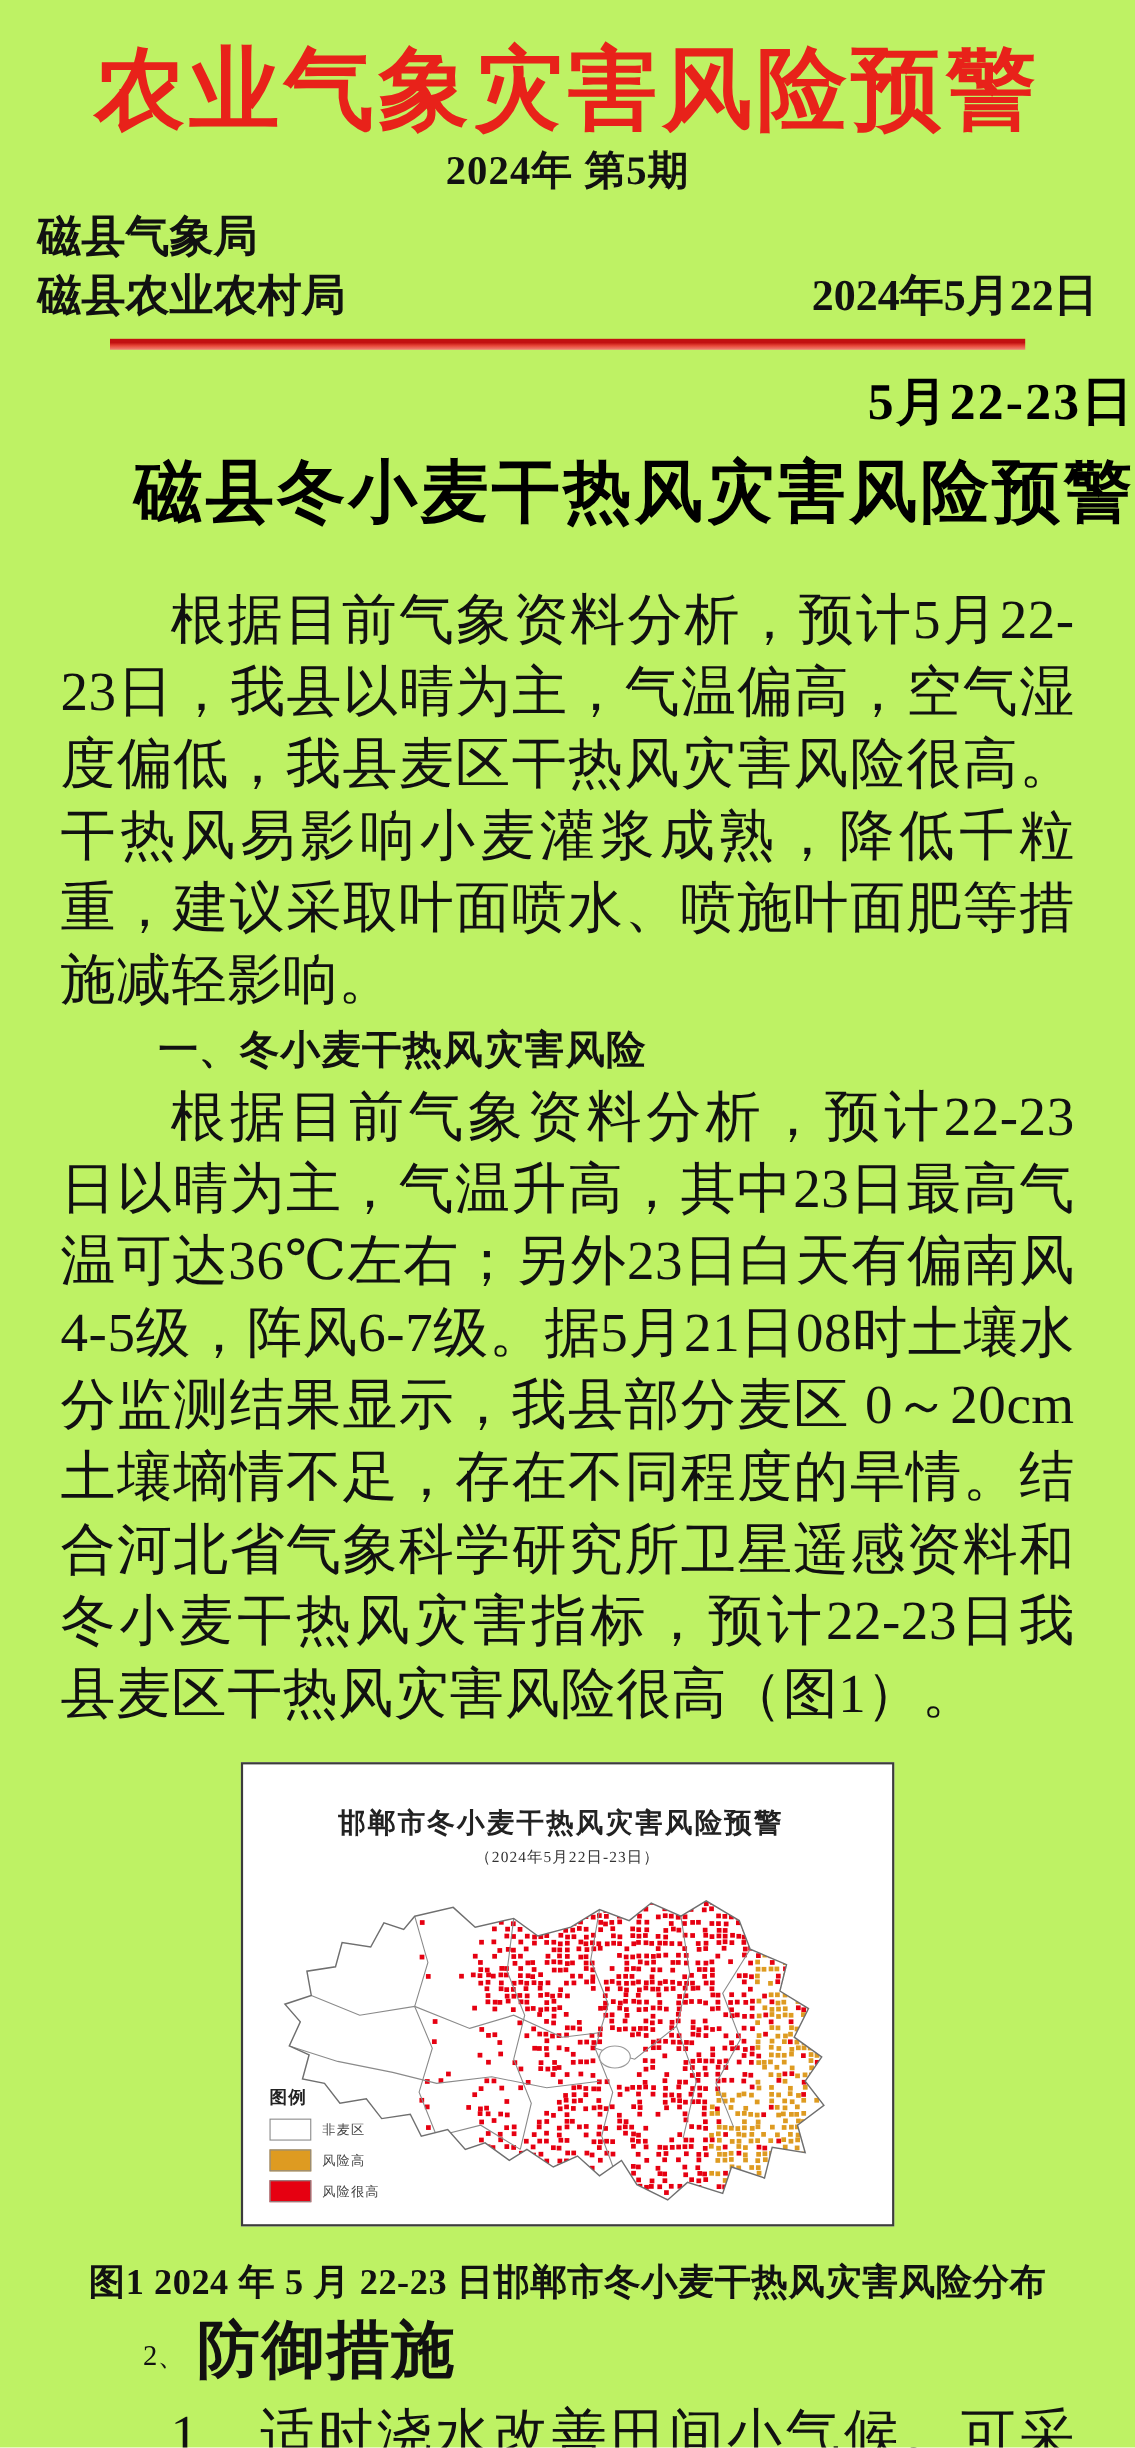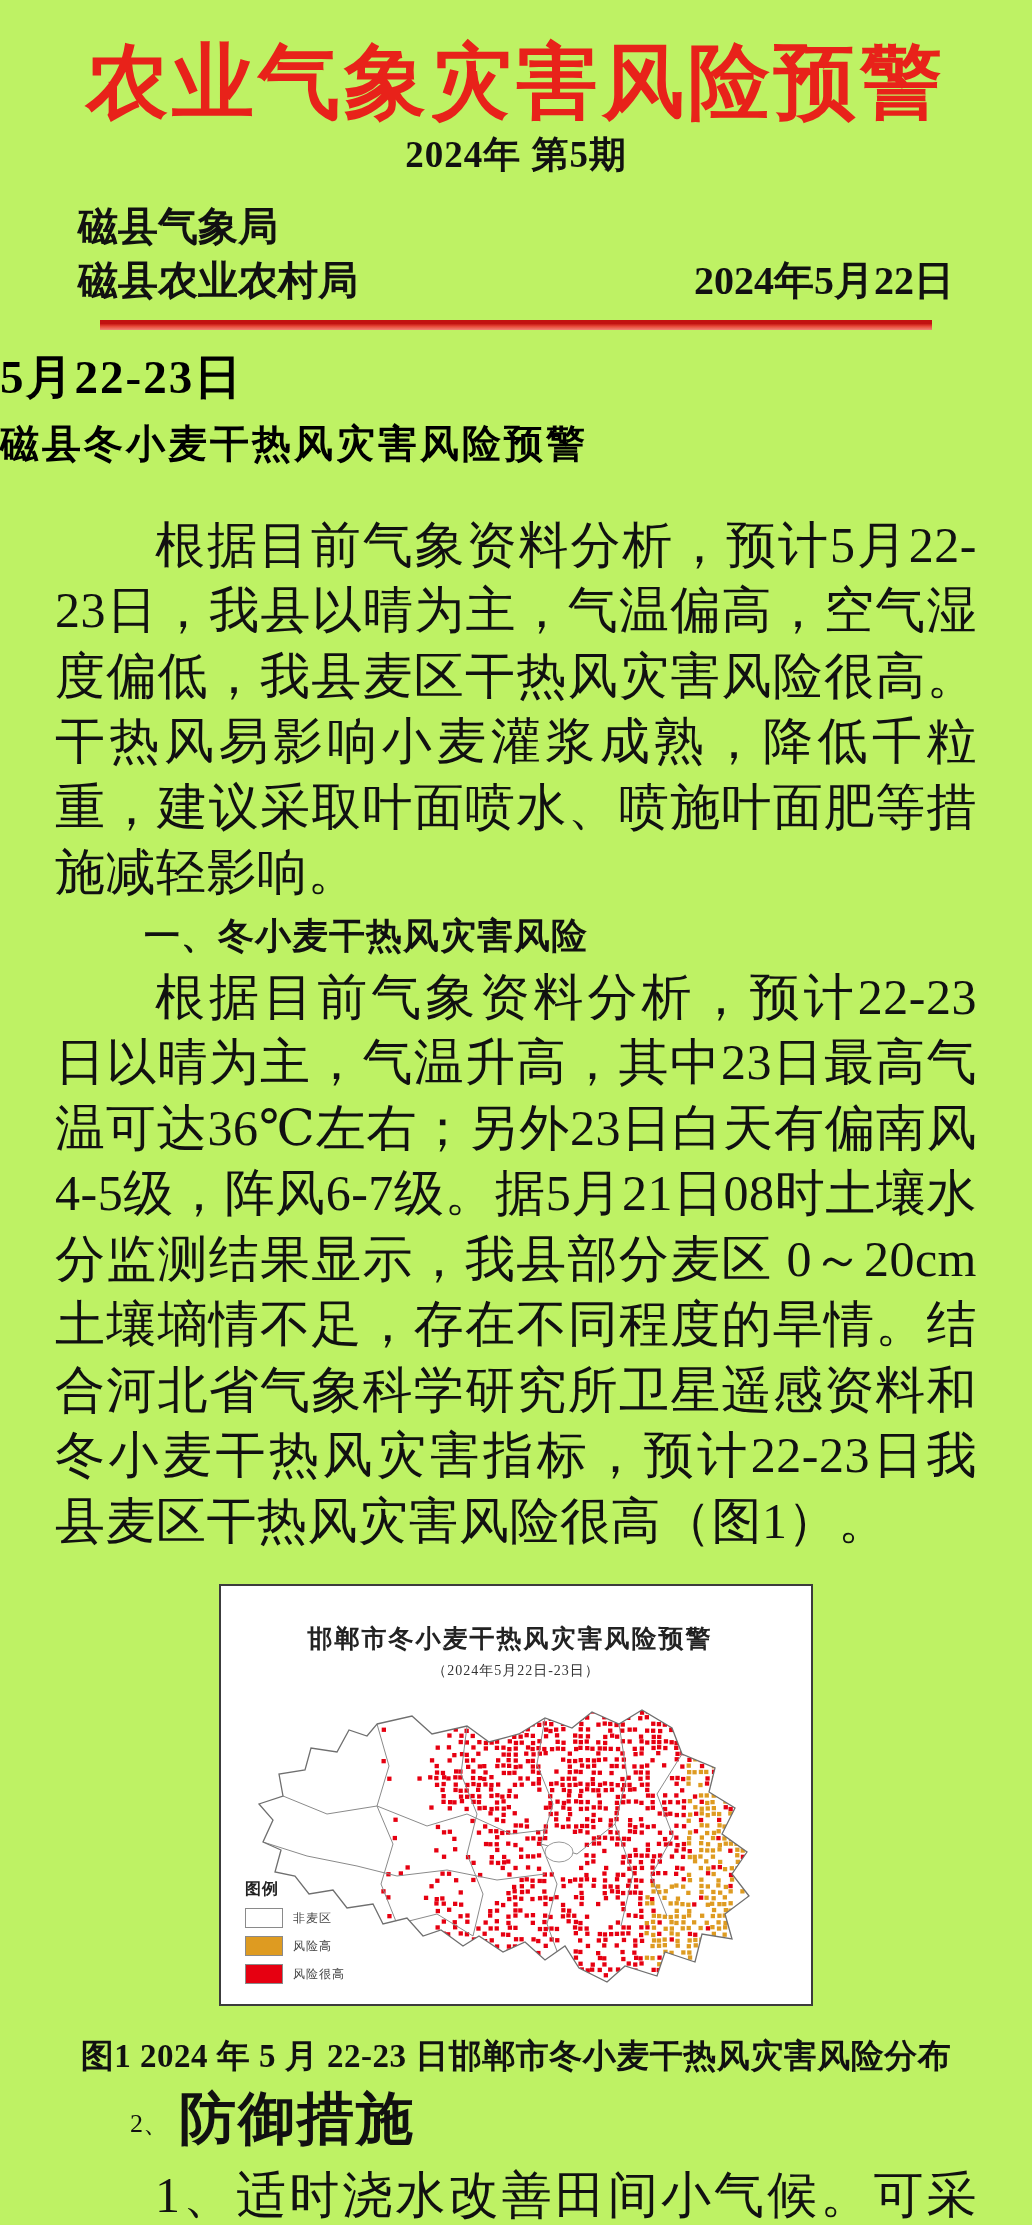--- a/index.html
+++ b/index.html
@@ -5,29 +5,29 @@
   html,body{margin:0;padding:0;background:#ffffff;}
   body{width:1032px;height:2225px;overflow:hidden;
        font-family:"Liberation Serif","DejaVu Serif",serif;color:#111;}
   .page{position:relative;width:1032px;height:2225px;background:#bef264;}
 
   .main-title{margin:0;padding-top:36px;text-align:center;
     font-family:"Liberation Sans","DejaVu Sans",sans-serif;
     font-size:82px;font-weight:bold;color:#e8221a;letter-spacing:4px;line-height:1.12;}
   .issue-line{text-align:center;font-size:37px;font-weight:600;margin-top:2px;letter-spacing:1px;}
 
-  .org-block{padding:0 78px;margin-top:20px;font-size:40px;font-weight:600;line-height:1.35;}
+  .org-block{padding:0 34px;margin-top:8px;font-size:40px;font-weight:600;line-height:1.35;}
   .org-row2{display:flex;justify-content:space-between;align-items:baseline;}
 
   .red-separator{margin:12px 100px 0 100px;height:10px;
     background:linear-gradient(180deg,#c21111 0%,#c21111 35%,#e84a3a 65%,#f0867a 100%);}
 
-  .doc-heading{margin:0;text-align:left;font-weight:bold;color:#000;}
+  .doc-heading{margin:0;text-align:right;font-weight:bold;color:#000;}
   .doc-heading.h-line1{margin-top:16px;font-size:47px;letter-spacing:2px;}
-  .doc-heading.h-line2{margin-top:8px;font-size:39px;letter-spacing:3px;}
+  .doc-heading.h-line2{margin-top:8px;font-size:62px;letter-spacing:3px;}
 
   .para{padding:0 55px;margin:0;font-size:50px;line-height:1.31;text-align:justify;
         text-indent:2em;letter-spacing:0.5px;}
   .para.first{margin-top:42px;}
   .section-heading1{padding:0 72px;margin:6px 0 4px 0;text-indent:2em;
         font-size:36px;font-weight:bold;letter-spacing:1px;}
 
   .figure-box{position:relative;width:590px;height:418px;margin:30px auto 0 auto;
         border:2px solid #3c3c3c;background:#fff;}
   .fig-title{position:absolute;top:36px;left:0;right:12px;text-align:center;

